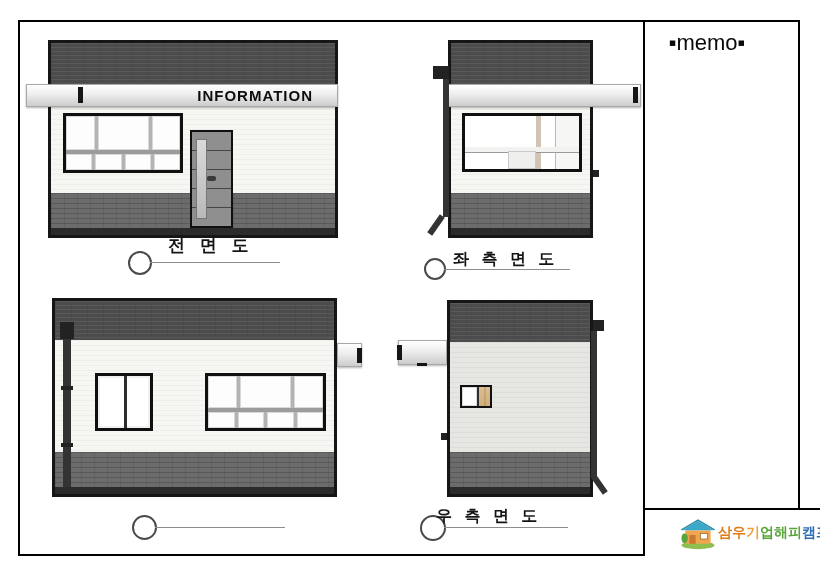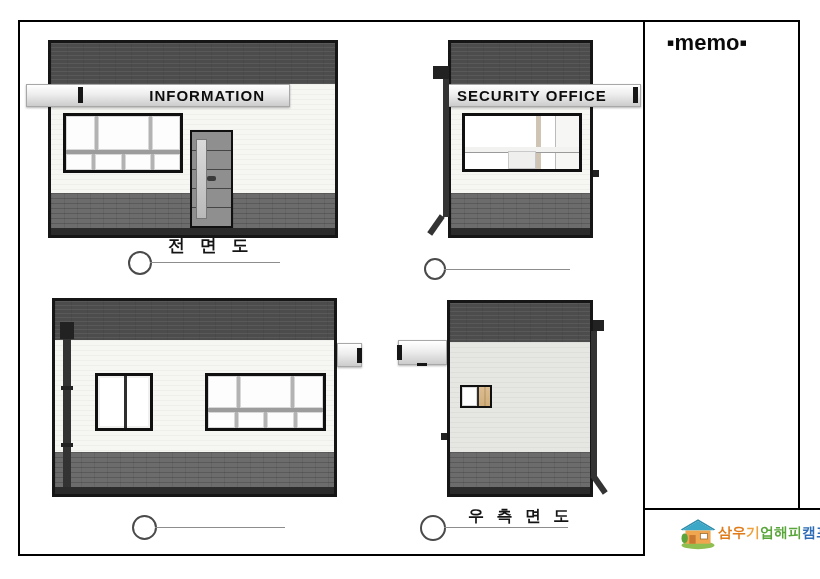--- a/index.html
+++ b/index.html
@@ -58,21 +58,21 @@
   .bracket{position:absolute;background:#222;z-index:6;}
   .elbow{position:absolute;background:#333;z-index:6;}
 
   
   .label-circle{position:absolute;border:2px solid #4a4a4a;border-radius:50%;background:#fff;box-sizing:border-box;}
   .label-line{position:absolute;height:1px;background:#8d8d8d;}
   .elev-label{position:absolute;font-size:17px;font-weight:600;letter-spacing:5px;color:#141414;white-space:nowrap;}
 
   
   .memo-title{position:absolute;left:645px;top:30px;width:124px;text-align:center;
-    font-size:22px;font-weight:bold;color:#0a0a0a;}
+    font-size:22px;font-weight:normal;color:#0a0a0a;}
   .project-title{position:absolute;left:645px;top:97px;width:154px;text-align:center;
     font-size:24px;font-weight:bold;color:#0a0a0a;}
   .logo-box{position:absolute;left:645px;top:508px;width:155px;height:46px;border-top:2px solid #000;
     display:flex;align-items:center;justify-content:center;gap:1px;background:#fff;padding-left:32px;}
   .logo-text{font-size:14px;font-weight:bold;letter-spacing:0px;white-space:nowrap;}
 </style>
 </head>
 <body>
 
 <div class="sheet">
@@ -104,21 +104,21 @@
         <div class="pane" style="flex:1;"></div>
       </div>
     </div>
 
     <div class="door" style="left:139px;top:87px;width:43px;height:98px;">
       <div class="door-glass"></div>
       <div class="door-handle"></div>
     </div>
   </div>
 
-  <div class="sign" style="left:26px;top:84px;width:264px;justify-content:flex-end;padding-right:24px;">
+  <div class="sign" style="left:26px;top:84px;width:312px;justify-content:flex-end;padding-right:24px;">
     <span class="sign-text">INFORMATION</span>
     <div class="sign-tick" style="left:51px;top:2px;height:16px;"></div>
   </div>
 
   <div class="label-circle" style="left:128px;top:251px;width:24px;height:24px;"></div>
   <div class="label-line" style="left:150px;top:262px;width:130px;"></div>
   <div class="elev-label" style="left:168px;top:234px;">전 면 도</div>
 
   <div class="building" style="left:448px;top:40px;width:145px;height:198px;">
     <div class="tex-parapet" style="height:41px;"></div>
@@ -128,31 +128,31 @@
 
     <div class="win tex-wood" style="left:11px;top:70px;width:120px;height:59px;">
       <div class="abs" style="left:62%;top:0;width:5%;height:100%;background:rgba(120,86,40,.35);"></div>
       <div class="abs" style="right:0;top:0;width:21%;height:100%;background:#f6f6f4;box-shadow:inset 1px 0 0 #bbb;"></div>
       <div class="abs" style="left:0;top:58%;width:100%;height:5px;background:#f2f2f0;box-shadow:0 1px 0 #9a9a9a;"></div>
       <div class="abs" style="left:38%;bottom:0;width:24%;height:34%;background:#efefed;box-shadow:inset 0 0 0 1px #c9c9c9;"></div>
     </div>
   </div>
 
   <div class="sign" style="left:448px;top:84px;width:193px;padding-left:8px;">
-    <span class="sign-text">SECURITY OFFICE</span>
     <div class="sign-tick" style="right:2px;top:2px;height:16px;"></div>
   </div>
 
   <div class="bracket" style="left:433px;top:66px;width:16px;height:13px;"></div>
   <div class="pipe" style="left:443px;top:79px;width:6px;height:138px;"></div>
   <div class="elbow" style="left:433px;top:214px;width:6px;height:22px;transform:rotate(35deg);"></div>
   <div class="bracket" style="left:593px;top:170px;width:6px;height:7px;"></div>
 
   <div class="label-circle" style="left:424px;top:258px;width:22px;height:22px;"></div>
   <div class="label-line" style="left:444px;top:269px;width:126px;"></div>
+  <div class="elev-label" style="left:453px;top:249px;font-size:16px;letter-spacing:4px;">좌 측 면 도</div>
 
   <div class="building" style="left:52px;top:298px;width:285px;height:199px;">
     <div class="tex-parapet" style="height:39px;"></div>
     <div class="tex-wall" style="height:112px;"></div>
     <div class="tex-wainscot" style="height:35px;"></div>
     <div class="basebar" style="flex:1;"></div>
 
     <div class="win tex-wood" style="left:40px;top:72px;width:58px;height:58px;box-shadow:inset 0 0 0 2px #f0f0ee;">
       <div class="abs wood-divider" style="left:50%;top:0;height:100%;"></div>
     </div>
@@ -207,21 +207,21 @@
     <div class="sign-tick" style="left:18px;bottom:-2px;height:3px;width:10px;"></div>
   </div>
 
   <div class="bracket" style="left:593px;top:320px;width:11px;height:11px;"></div>
   <div class="pipe" style="left:591px;top:331px;width:6px;height:146px;"></div>
   <div class="elbow" style="left:596px;top:473px;width:6px;height:22px;transform:rotate(-35deg);"></div>
   <div class="bracket" style="left:441px;top:433px;width:6px;height:7px;"></div>
 
   <div class="label-circle" style="left:420px;top:515px;width:26px;height:26px;"></div>
   <div class="label-line" style="left:444px;top:527px;width:124px;"></div>
-  <div class="elev-label" style="left:468px;top:506px;font-size:16px;letter-spacing:4px;">우 측 면 도</div>
+  <div class="elev-label" style="left:436px;top:506px;font-size:16px;letter-spacing:4px;">우 측 면 도</div>
 
   <div class="memo-title">▪memo▪</div>
 
   <div class="logo-box">
     <svg width="38" height="33" viewBox="0 0 48 42">
       <ellipse cx="24" cy="36" rx="21" ry="5" fill="#8fbf50"></ellipse>
       <polygon points="8,17 40,17 40,34 8,34" fill="#f0a64e"></polygon>
       <polygon points="4,17 24,5 44,17" fill="#3ba8c8"></polygon>
       <polygon points="24,5 44,17 46,16 24,3 2,16 4,17" fill="#2a8cab"></polygon>
       <rect x="13" y="23" width="8" height="11" fill="#c87830"></rect>

